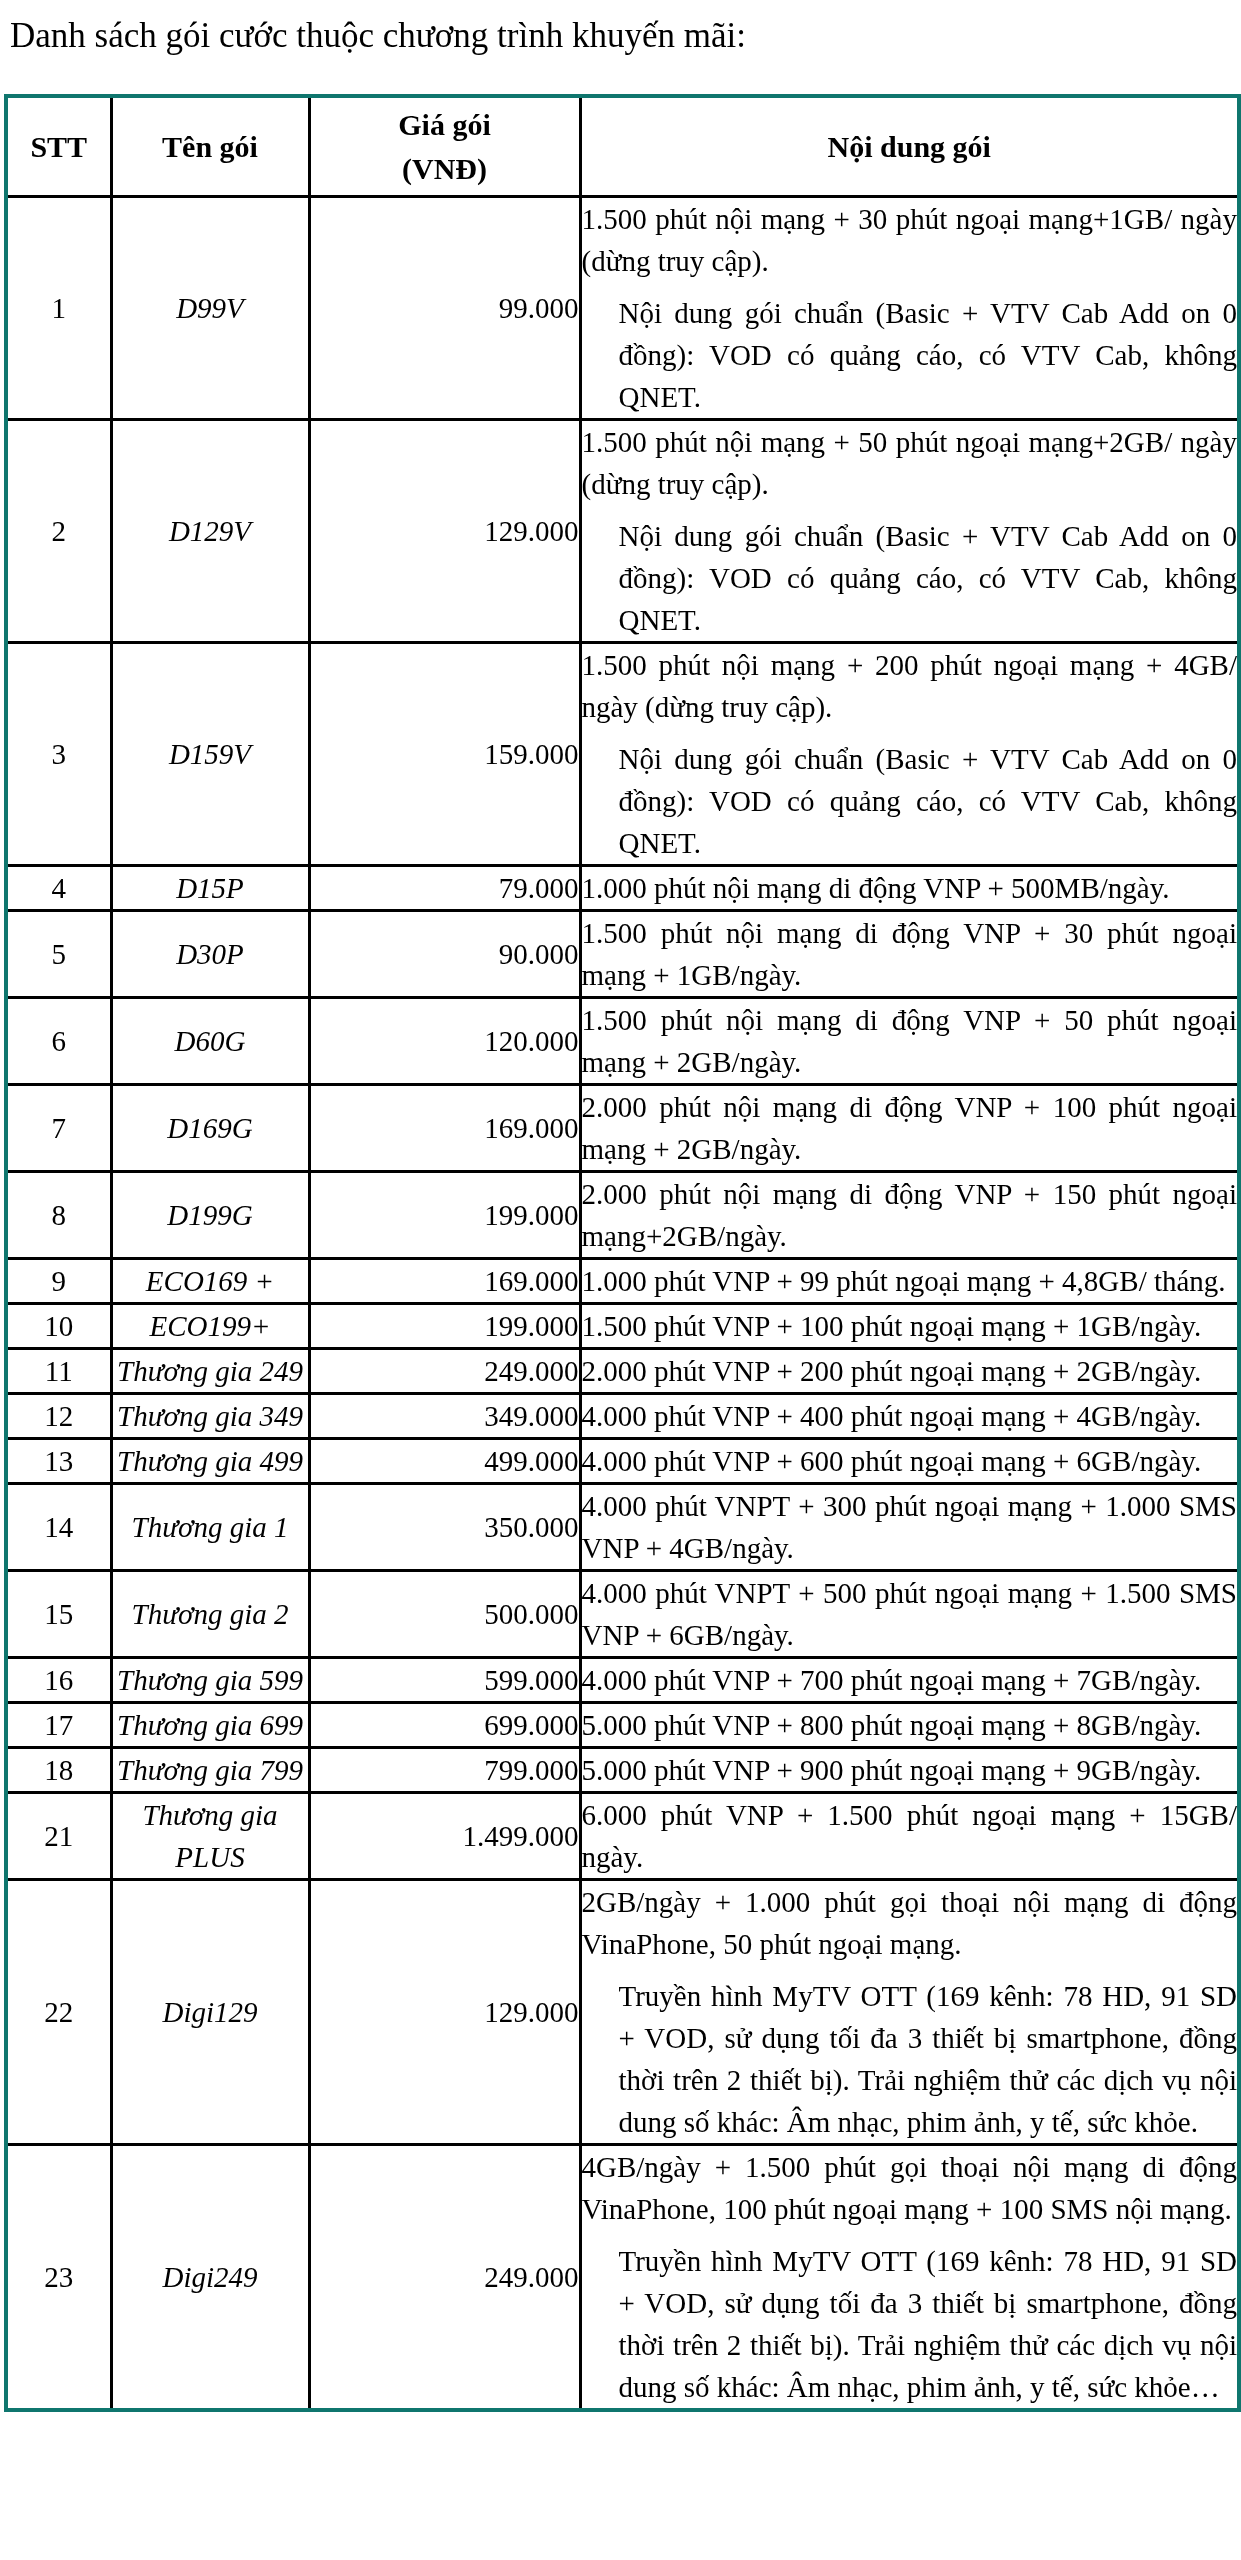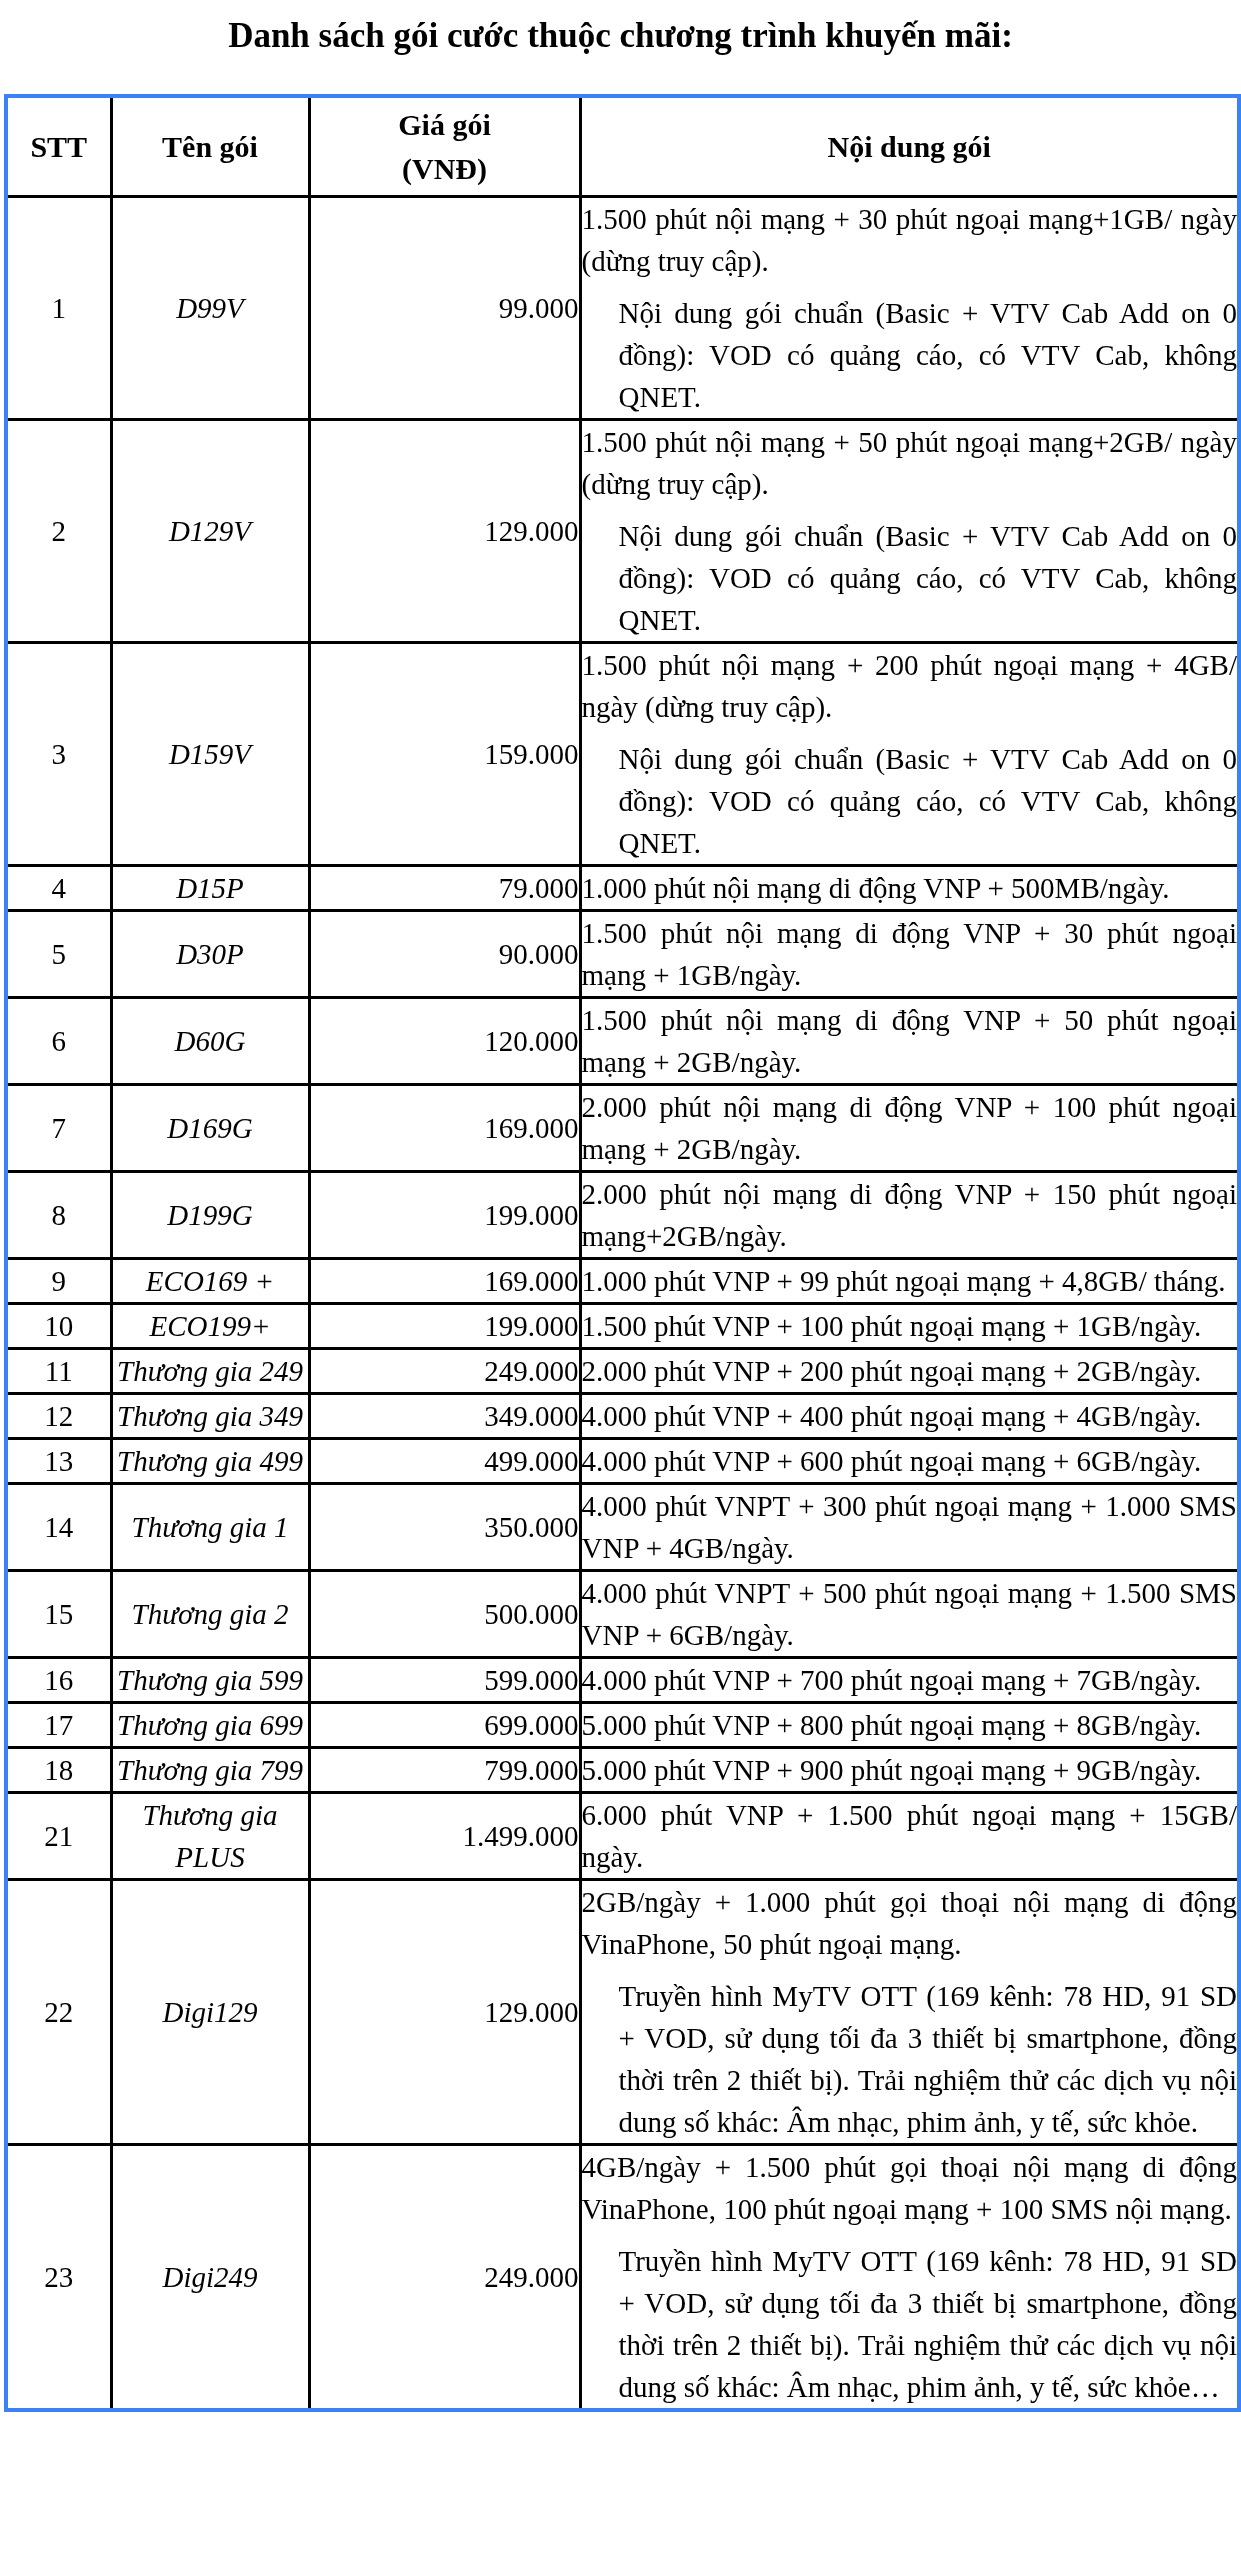--- a/index.html
+++ b/index.html
@@ -7,32 +7,31 @@
     padding: 0;
     background: #ffffff;
     color: #000000;
     font-family: "Liberation Serif", serif;
   }
   body {
     width: 1241px;
   }
   .page-title {
     font-size: 35px;
-    font-weight: bold;
-    text-align: center;
+    font-weight: normal;
     margin: 16px 10px 38px 10px;
   }
   table.pkg-table {
     border-collapse: collapse;
     table-layout: fixed;
     width: 1233px;
     margin-left: 4px;
     margin-bottom: 14px;
   }
-  table.pkg-table { border: 4px solid #3b82f6; }
+  table.pkg-table { border: 4px solid #0f766e; }
   .pkg-table th, .pkg-table td {
     border: 3px solid #000;
   }
   .pkg-table th {
     font-size: 30px;
     font-weight: bold;
     line-height: 1.45;
     padding: 5px 4px;
     vertical-align: middle;
     text-align: center;

